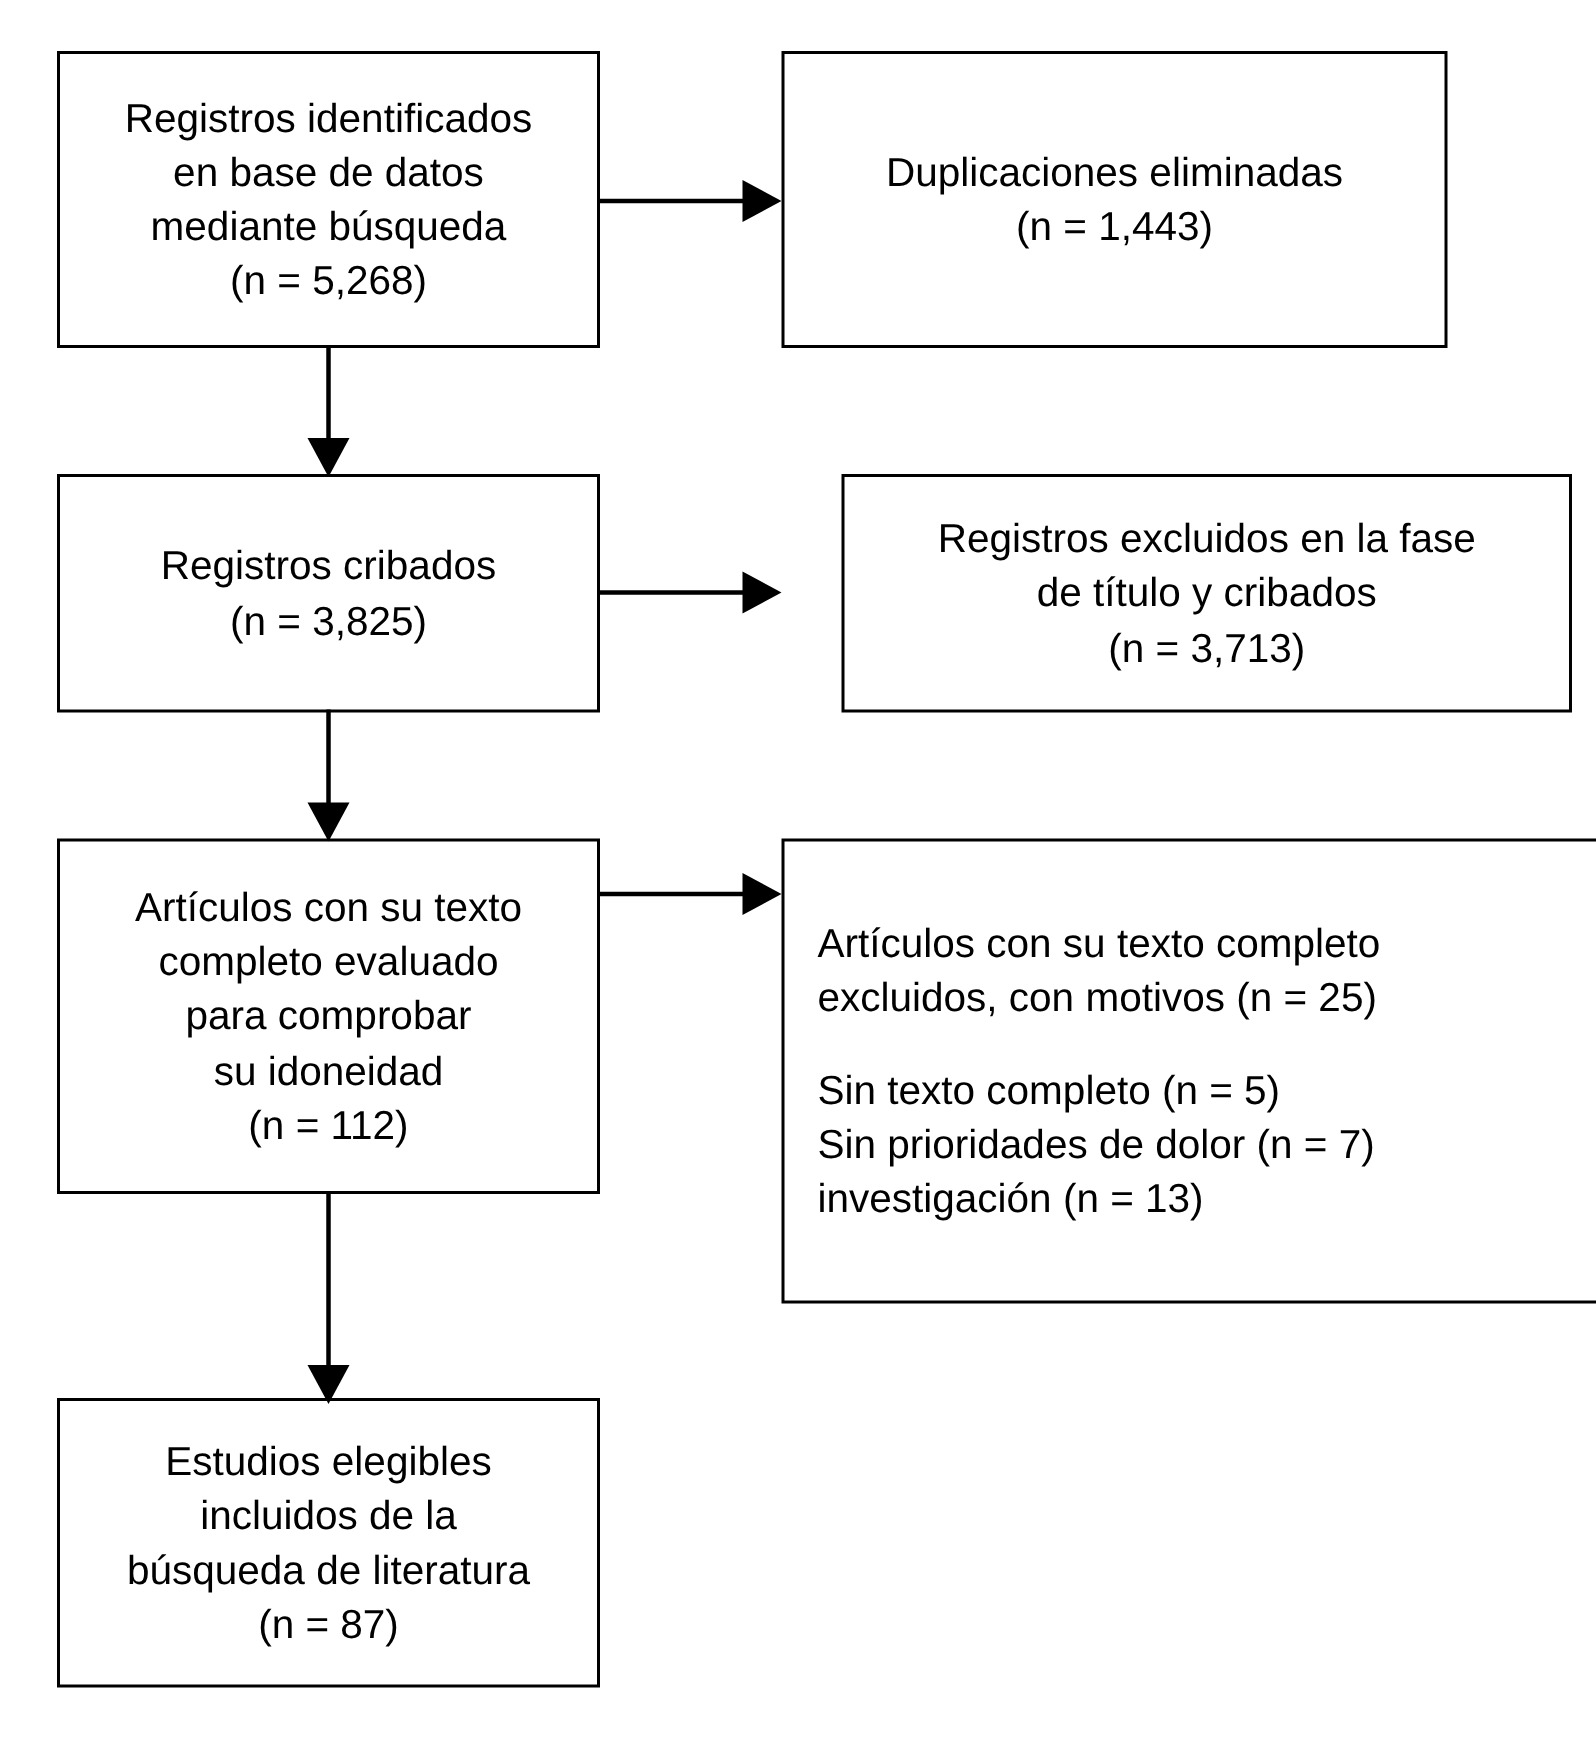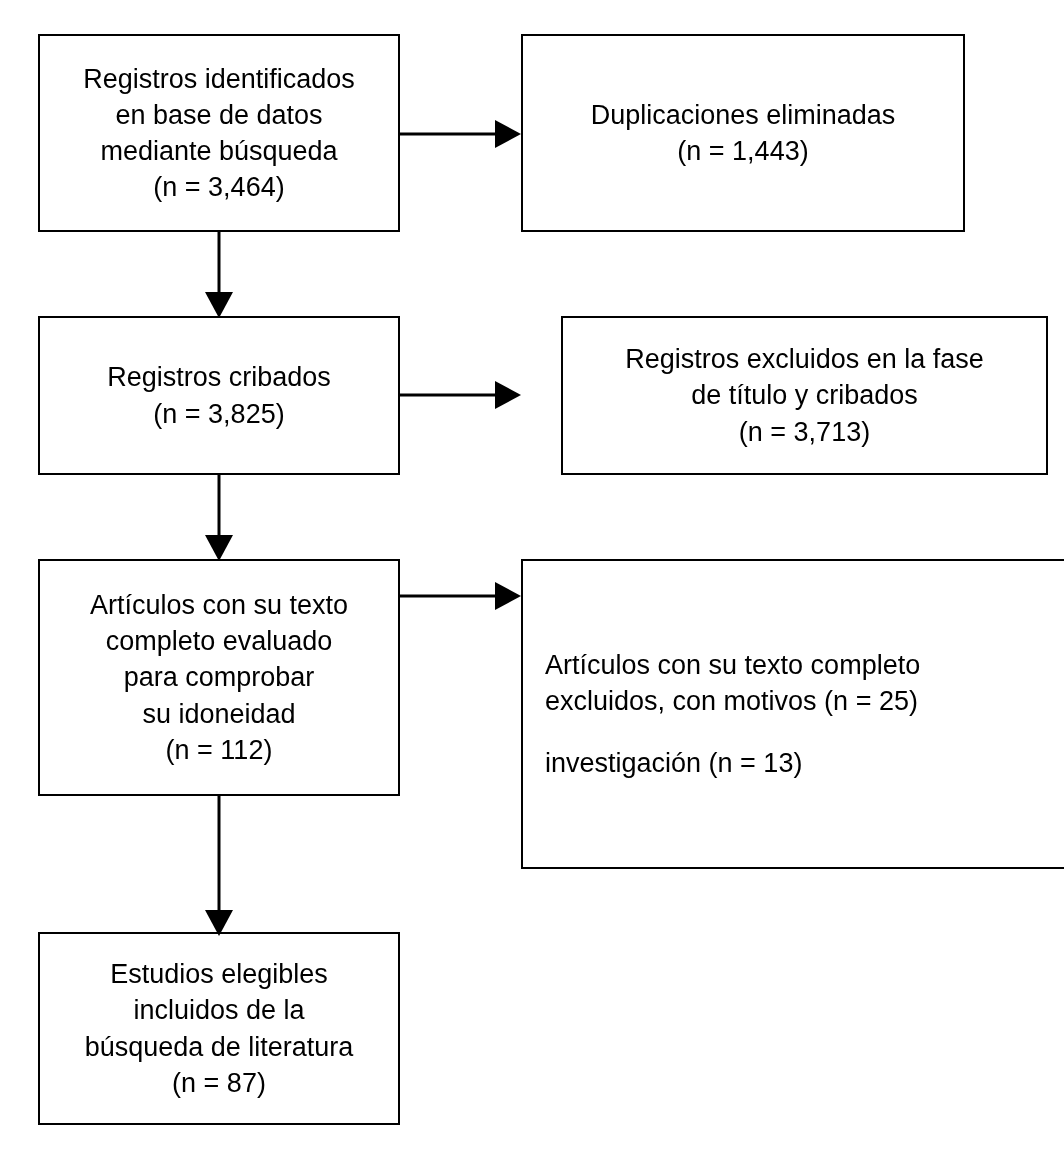--- a/index.html
+++ b/index.html
@@ -58,21 +58,21 @@
 </style>
 </head>
 <body>
 
 <div id="canvas">
 
   <div class="flow-box centered" style="left:38px; top:34px; width:362px; height:198px;">
     <span class="line-txt">Registros identificados</span>
     <span class="line-txt">en base de datos</span>
     <span class="line-txt">mediante búsqueda</span>
-    <span class="line-txt">(n = 3,464)</span>
+    <span class="line-txt">(n = 5,268)</span>
   </div>
 
   <div class="flow-box centered" style="left:521px; top:34px; width:444px; height:198px;">
     <span class="line-txt">Duplicaciones eliminadas</span>
     <span class="line-txt">(n = 1,443)</span>
   </div>
 
   <div class="flow-box centered" style="left:38px; top:316px; width:362px; height:159px;">
     <span class="line-txt">Registros cribados</span>
     <span class="line-txt">(n = 3,825)</span>
@@ -89,20 +89,22 @@
     <span class="line-txt">completo evaluado</span>
     <span class="line-txt">para comprobar</span>
     <span class="line-txt">su idoneidad</span>
     <span class="line-txt">(n = 112)</span>
   </div>
 
   <div class="flow-box lefted" style="left:521px; top:559px; width:575px; height:310px;">
     <span class="line-txt">Artículos con su texto completo</span>
     <span class="line-txt">excluidos, con motivos (n = 25)</span>
     <span class="spacer-line"></span>
+    <span class="line-txt">Sin texto completo (n = 5)</span>
+    <span class="line-txt">Sin prioridades de dolor (n = 7)</span>
     <span class="line-txt">investigación (n = 13)</span>
   </div>
 
   <div class="flow-box centered" style="left:38px; top:932px; width:362px; height:193px;align-items:center;">
     <span class="line-txt">Estudios elegibles</span>
     <span class="line-txt">incluidos de la</span>
     <span class="line-txt">búsqueda de literatura</span>
     <span class="line-txt">(n = 87)</span>
   </div>
 

